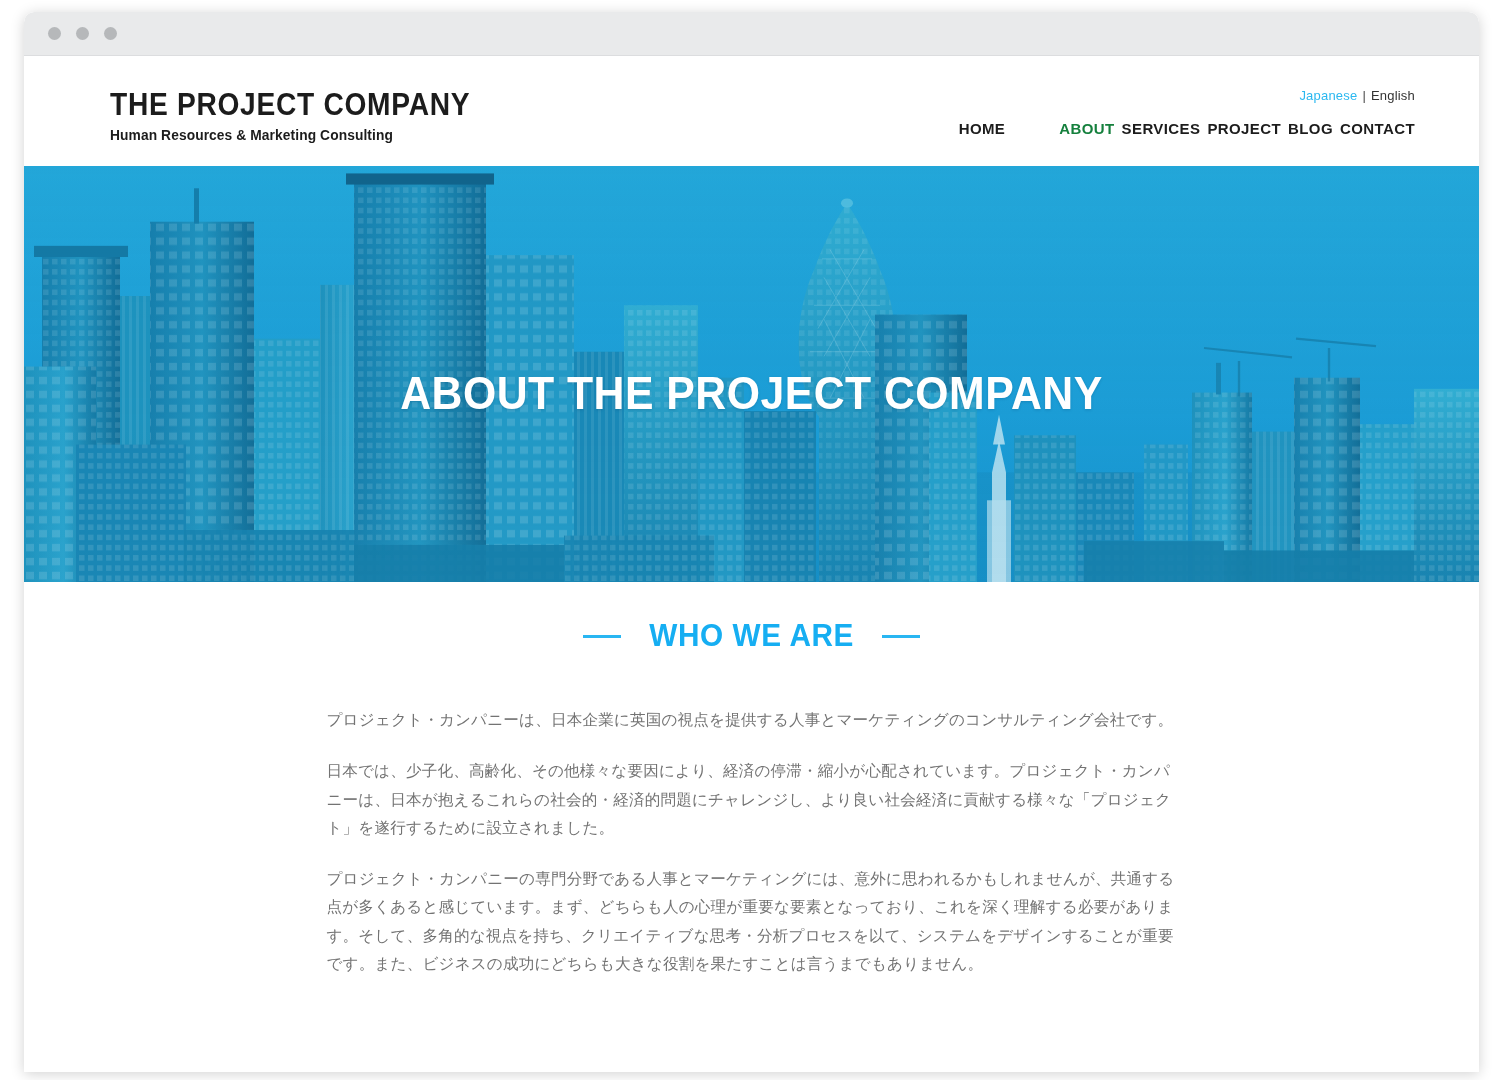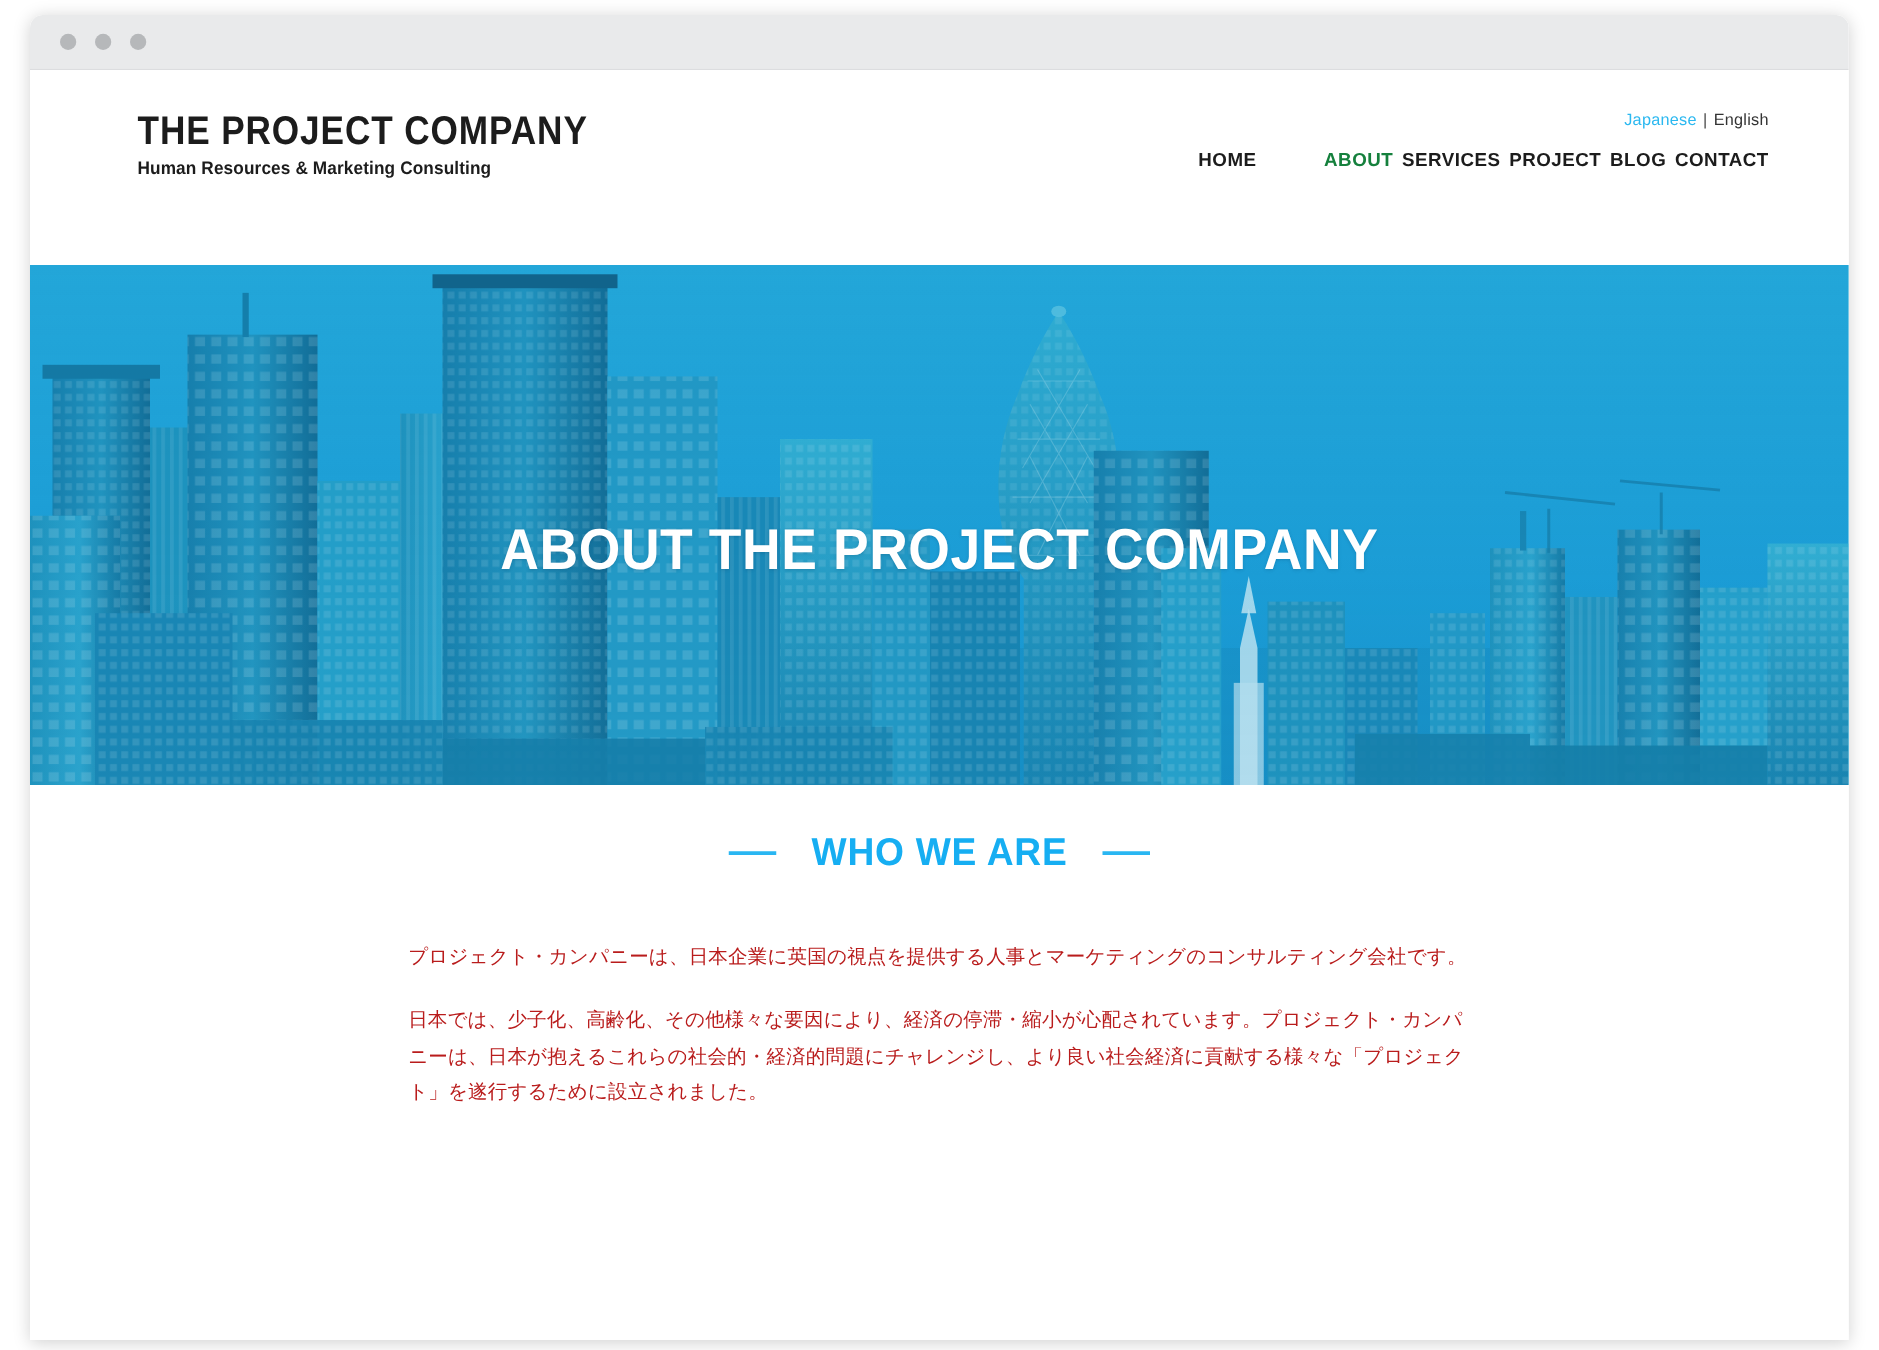--- a/index.html
+++ b/index.html
@@ -44,21 +44,21 @@
   #page-viewport {
     position: relative;
     width: 100%;
     height: 1016px;
     background: #fff;
     overflow: hidden;
   }
 
   
   #site-header {
-    height: 156px;
+    height: 110px;
     background: #ffffff;
     position: relative;
   }
 
   #brand {
     position: absolute;
     left: 86px;
     top: 32px;
   }
   #brand-name {
@@ -163,21 +163,21 @@
     font-size: 31px;
     font-weight: 700;
     letter-spacing: 0.6px;
     transform: scaleX(0.96);
     white-space: nowrap;
   }
 
   #body-copy {
     width: 850px;
     margin: 52px auto 0;
-    color: #b91c1c;
+    color: #737373;
     font-size: 15.6px;
     line-height: 28.3px;
     letter-spacing: 0.15px;
     font-family: Liberation Serif, serif;
   }
   #body-copy p { margin-bottom: 23px; }
 </style>
 </head>
 <body>
 
@@ -378,17 +378,18 @@
     <section id="who-section">
       <div id="who-heading">
         <span class="rule"></span>
         <span id="who-title">WHO WE ARE</span>
         <span class="rule"></span>
       </div>
 
       <div id="body-copy">
         <p>プロジェクト・カンパニーは、日本企業に英国の視点を提供する人事とマーケティングのコンサルティング会社です。</p>
         <p>日本では、少子化、高齢化、その他様々な要因により、経済の停滞・縮小が心配されています。プロジェクト・カンパニーは、日本が抱えるこれらの社会的・経済的問題にチャレンジし、より良い社会経済に貢献する様々な「プロジェクト」を遂行するために設立されました。</p>
+        <p>プロジェクト・カンパニーの専門分野である人事とマーケティングには、意外に思われるかもしれませんが、共通する点が多くあると感じています。まず、どちらも人の心理が重要な要素となっており、これを深く理解する必要があります。そして、多角的な視点を持ち、クリエイティブな思考・分析プロセスを以て、システムをデザインすることが重要です。また、ビジネスの成功にどちらも大きな役割を果たすことは言うまでもありません。</p>
       </div>
     </section>
 
   </div>
 </div>
 
 </body></html>

